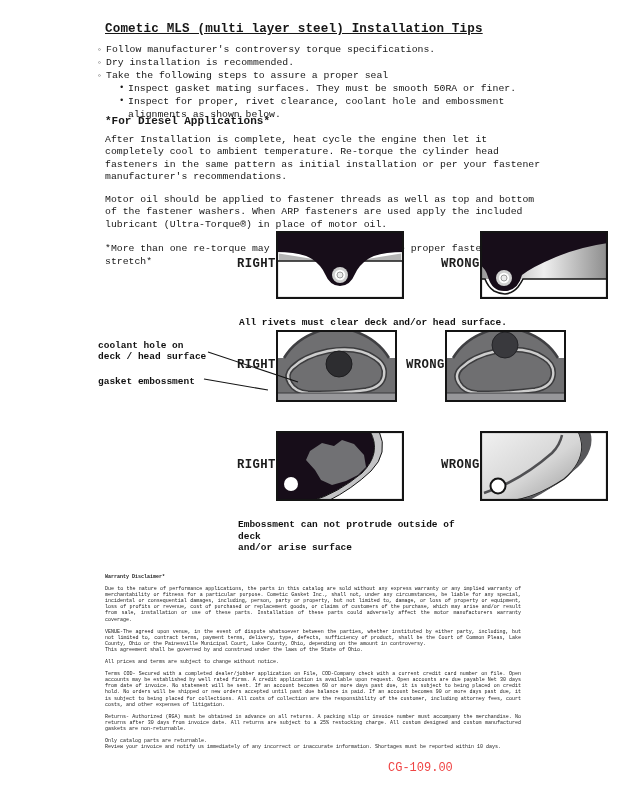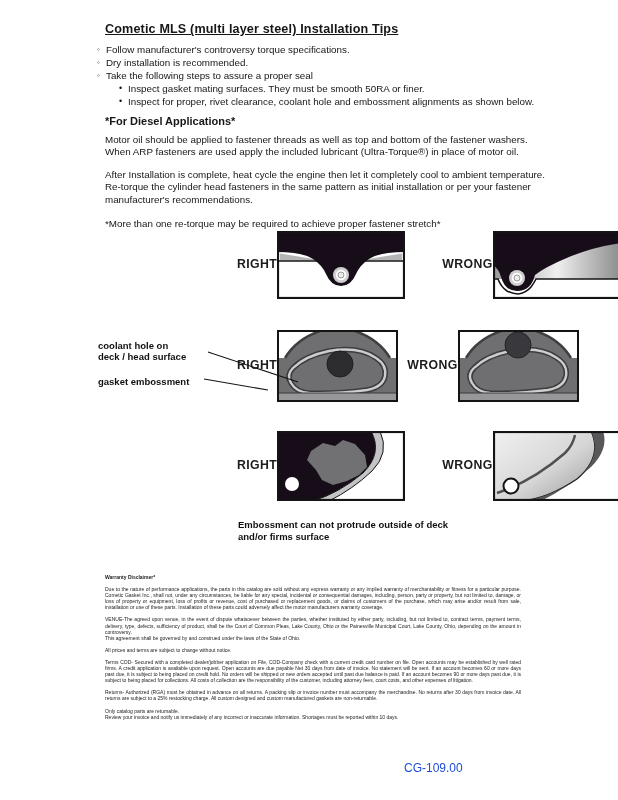--- a/index.html
+++ b/index.html
@@ -1,18 +1,18 @@
 <!DOCTYPE html>
 <html><head>
 <meta charset="utf-8">
 <style>
   html,body{margin:0;padding:0;background:#fff;}
   .page{
     position:relative;width:618px;height:800px;background:#ffffff;
-    font-family:Liberation Sans, sans-serif;color:#161616;overflow:hidden;
+    font-family:Liberation Mono, monospace;color:#161616;overflow:hidden;
   }
   
   .top-text{position:absolute;left:105px;top:22px;width:445px;}
   .doc-title{font-size:12.6px;font-weight:bold;text-decoration:underline;letter-spacing:.15px;}
   .bullets{margin-top:7px;font-size:9.8px;line-height:13px;}
   .bline{display:flex;margin-left:-8px;}
   .bline .mark{width:9px;flex:0 0 9px;font-size:8px;line-height:13px;}
   .bline.sub{margin-left:14px;}
   .bline.sub .mark{font-size:9px;}
   
@@ -27,21 +27,21 @@
   .caption{position:absolute;font-size:9.5px;font-weight:bold;line-height:11.5px;color:#111;}
   .side-label{position:absolute;font-size:9.5px;font-weight:bold;line-height:11px;text-align:left;color:#111;}
   svg{display:block;}
   .leader{position:absolute;left:200px;top:345px;width:106px;height:52px;z-index:5;}
   
   .legal{position:absolute;left:105px;top:574px;width:416px;font-size:5px;line-height:6.1px;color:#222;text-align:justify;}
   .legal .lh{font-weight:bold;margin-bottom:6px;}
   .legal p{margin:0 0 6px 0;}
   .legal p.tight{margin-bottom:0;}
   
-  .pagenum{position:absolute;left:404px;top:761px;font-size:12px;color:#1d4ed8;}
+  .pagenum{position:absolute;left:388px;top:761px;font-size:12px;color:#ef4444;}
 </style>
 </head>
 <body>
 
 <div class="page">
 
   <div class="top-text">
     <div class="doc-title">Cometic MLS (multi layer steel) Installation Tips</div>
     <div class="bullets">
       <div class="bline">
@@ -62,22 +62,22 @@
         </div>
       <div class="bline sub">
           <span class="mark">•</span>
           <span>Inspect for proper, rivet clearance, coolant hole and embossment alignments as shown below.</span>
         </div>
     </div>
   </div>
 
   <div class="diesel">
     <div class="diesel-h">*For Diesel Applications*</div>
+    <p>After Installation is complete, heat cycle the engine then let it completely cool to ambient temperature. Re-torque the cylinder head fasteners in the same pattern as initial installation or per your fastener manufacturer's recommendations.</p>
     <p>Motor oil should be applied to fastener threads as well as top and bottom of the fastener washers. When ARP fasteners are used apply the included lubricant (Ultra-Torque®) in place of motor oil.</p>
-    <p>After Installation is complete, heat cycle the engine then let it completely cool to ambient temperature. Re-torque the cylinder head fasteners in the same pattern as initial installation or per your fastener manufacturer's recommendations.</p>
     <p class="note">*More than one re-torque may be required to achieve proper fastener stretch*</p>
   </div>
 
   <div class="diag-row" style="left:237px;top:231px;gap:37px;">
     <div class="panel-col">
       <div class="panel-head">RIGHT</div>
       <svg width="128" height="68" viewBox="0 0 128 68">
         <rect width="128" height="68" fill="#ffffff"></rect>
         <polygon points="3,29.5 3,22.5 46,29.5" fill="#b5b5b5"></polygon>
         <polygon points="125,29.5 125,22.5 82,29.5" fill="#b5b5b5"></polygon>
@@ -104,20 +104,21 @@
         <path d="M0,0 H128 V12 Q100,16 76,26 Q52,36 42,44 Q38,60 24,60 Q12,60 8,46 Q6,38 0,34 Z" fill="#170d19"></path>
         <path d="M2,48 L5,48 Q8,56 14,60 Q20,63 25,63 Q33,62 38,56 Q41,52 43,48 H126 V66 H2 Z" fill="#ffffff"></path>
         <path d="M2,48 L5,48 Q8,56 14,60 Q20,63 25,63 Q33,62 38,56 Q41,52 43,48 H126" fill="none" stroke="#141414" stroke-width="1.6"></path>
         <circle cx="24" cy="47" r="8" fill="#cfcfcf"></circle>
         <circle cx="24" cy="47" r="5.2" fill="#ffffff"></circle>
         <circle cx="24" cy="47" r="3" fill="#ececec" stroke="#9a9a9a" stroke-width="1"></circle>
         <rect x="1" y="1" width="126" height="66" fill="none" stroke="#141414" stroke-width="2.2"></rect>
       </svg>
     </div>
   </div>
+  <div class="caption" style="left:239px;top:317px;">All rivets must clear deck and/or head surface.</div>
 
   <div class="side-label" style="left:98px;top:340px;width:112px;">
     <div>coolant hole on</div>
     <div>deck / head surface</div>
   </div>
   <div class="side-label" style="left:98px;top:376px;width:105px;">gasket embossment</div>
   <svg class="leader" viewBox="0 0 106 52">
     <line x1="8" y1="7" x2="98" y2="37" stroke="#141414" stroke-width="1.1"></line>
     <line x1="4" y1="34" x2="68" y2="45" stroke="#141414" stroke-width="1.1"></line>
   </svg>
@@ -182,21 +183,21 @@
         <path d="M0,0 H98 Q110,26 84,48 Q54,68 28,70 H0 Z" fill="url(#silver)" stroke="#141414" stroke-width="1.2"></path>
         <path d="M98,0 Q110,26 84,48 Q54,68 28,70 L48,70 Q76,56 98,36 Q116,18 110,0 Z" fill="#58585b"></path>
         <path d="M4,62 Q40,50 72,22 Q80,14 82,4" fill="none" stroke="#505053" stroke-width="2.5"></path>
         <circle cx="18" cy="55" r="7.5" fill="#ffffff" stroke="#141414" stroke-width="2"></circle>
         <rect x="1" y="1" width="126" height="68" fill="none" stroke="#141414" stroke-width="2.2"></rect>
       </svg>
     </div>
   </div>
   <div class="caption" style="left:238px;top:519px;width:230px;">
     <div>Embossment can not protrude outside of deck</div>
-    <div>and/or firms surface</div>
+    <div>and/or arise surface</div>
   </div>
 
   <div class="legal">
     <div class="lh">Warranty Disclaimer*</div>
     <p>Due to the nature of performance applications, the parts in this catalog are sold without any express warranty or any implied warranty of merchantability or fitness for a particular purpose.  Cometic Gasket Inc., shall not, under any circumstances, be liable for any special, incidental or consequential damages, including, person, party or property, but not limited to, damage, or loss of property or equipment, loss of profits or revenue, cost of purchased or replacement goods, or claims of customers of the purchase, which may arise and/or result from sale, installation or use of these parts.  Installation of these parts could adversely affect the motor manufacturers warranty coverage.</p>
     <p class="tight">VENUE-The agreed upon venue, in the event of dispute whatsoever between the parties, whether instituted by either party, including, but not limited to, contract terms, payment terms, delivery, type, defects, sufficiency of product, shall be the Court of Common Pleas, Lake County, Ohio or the Painesville Municipal Court, Lake County, Ohio, depending on the amount in controversy.</p>
     <p>This agreement shall be governed by and construed under the laws of the State of Ohio.</p>
     <p>All prices and terms are subject to change without notice.</p>
     <p>Terms COD- Secured with a completed dealer/jobber application on File, COD-Company check with a current credit card number on file.  Open accounts may be established by well rated firms.  A credit application is available upon request.  Open accounts are due payable Net 30 days from date of invoice.  No statement will be sent.  If an account becomes 60 or more days past due, it is subject to being placed on credit hold.  No orders will be shipped or new orders accepted until past due balance is paid.  If an account becomes 90 or more days past due, it is subject to being placed for collections.  All costs of collection are the responsibility of the customer, including attorney fees, court costs, and other expenses of litigation.</p>
     <p>Returns- Authorized (RGA) must be obtained in advance on all returns.  A packing slip or invoice number must accompany the merchandise.  No returns after 30 days from invoice date.  All returns are subject to a 25% restocking charge.  All custom designed and custom manufactured gaskets are non-returnable.</p>

